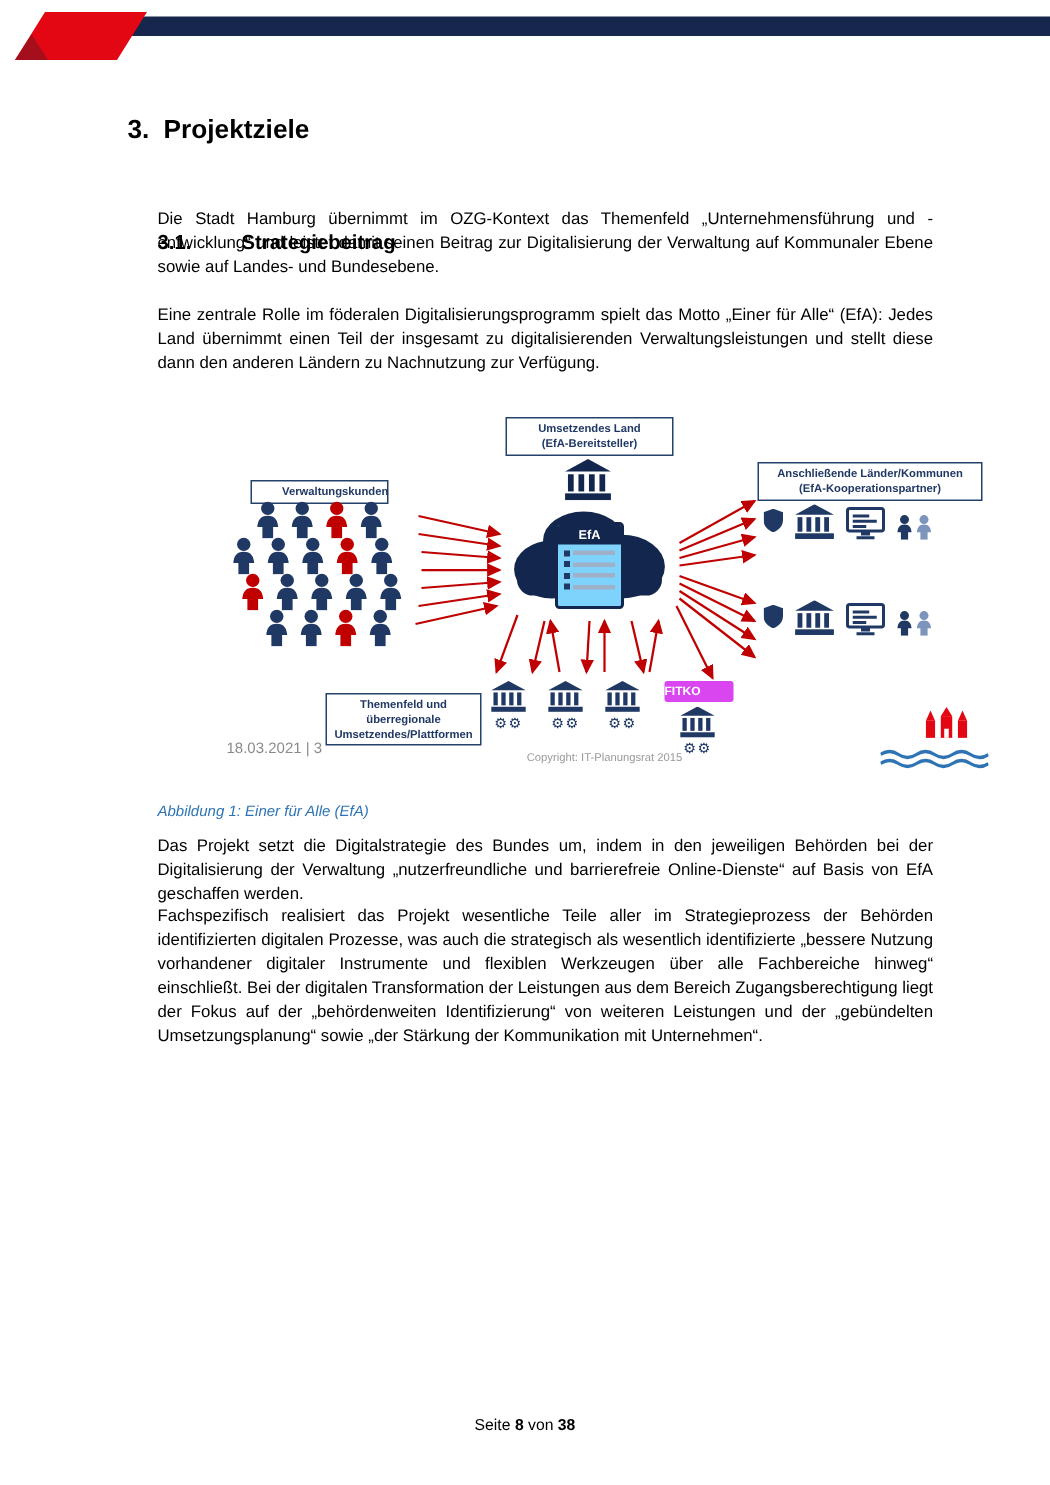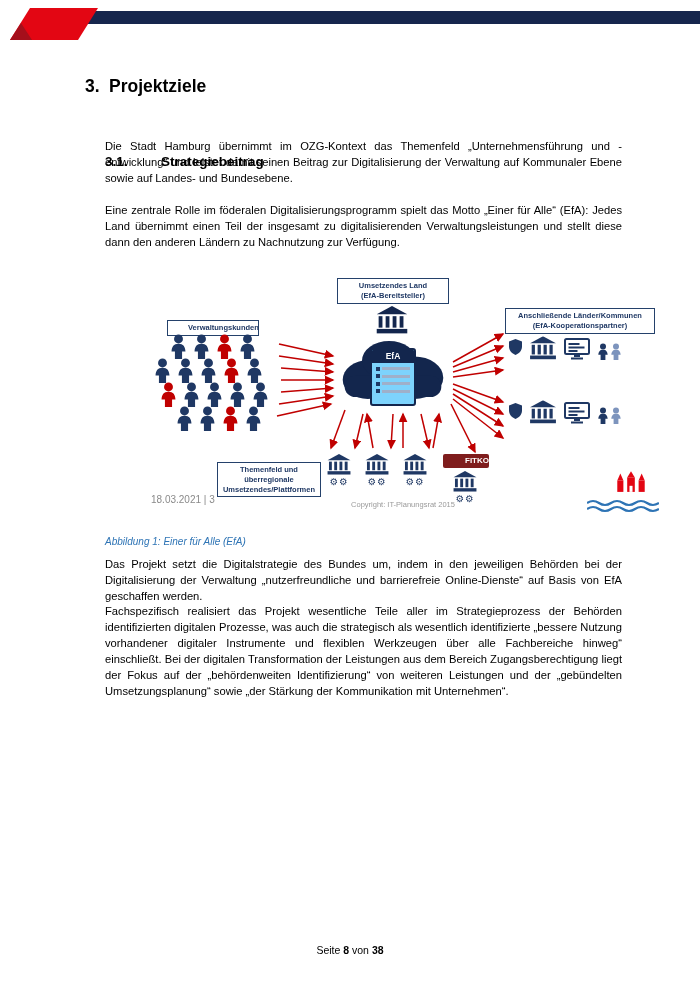--- a/index.html
+++ b/index.html
@@ -61,22 +61,22 @@
   .r-row.row1 { left:366px; top:58px; }
   .r-row.row2 { left:366px; top:122px; }
   .pair { display:flex; gap:1px; align-items:flex-end; }
 
   .platform { position:absolute; width:36px; text-align:center; }
   .platform .gears { font-size:9.5px; letter-spacing:1px; line-height:10px; margin-top:-2px; color:#1f3864; }
   .platform.p1 { left:178px; top:176px; }
   .platform.p2 { left:216px; top:176px; }
   .platform.p3 { left:254px; top:176px; }
   .platform.p4 { left:304px; top:193px; }
-  .fitko { position:absolute; left:300px; top:176px; width:46px; height:14px; background:#7f1d1d;
-           color:#fff; font-size:8px; font-weight:bold; text-align:right; line-height:14px; border-radius:2px; }
+  .fitko { position:absolute; left:300px; top:176px; width:46px; height:14px; background:#d946ef;
+           color:#fff; font-size:8px; font-weight:bold; text-align:left; line-height:14px; border-radius:2px; }
 
   .fig-date { position:absolute; left:8px; top:216px; font-size:10px; color:#8a8a8a; }
   .fig-copy { position:absolute; left:0; right:0; top:222px; text-align:center; font-size:7.5px; color:#9a9a9a; }
   .castle { position:absolute; left:472px; top:192px; }
   .waves  { position:absolute; left:444px; top:221px; }
 
   .footer { position:absolute; left:0; top:944px; width:100%; text-align:center; font-size:10.5px; }
 </style>
 </head>
 <body>

